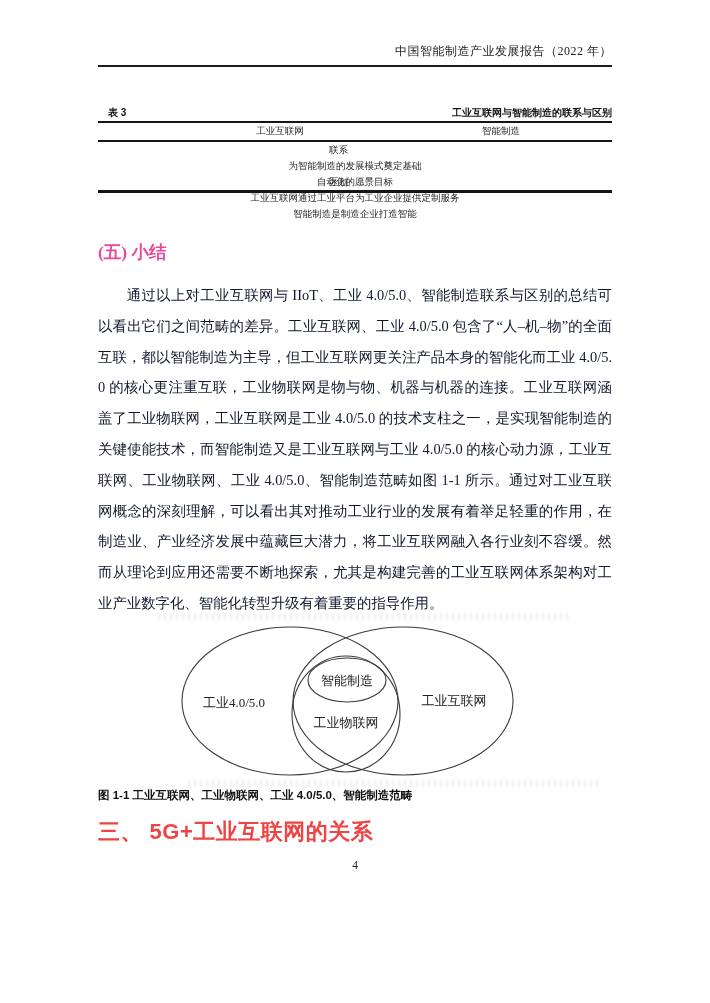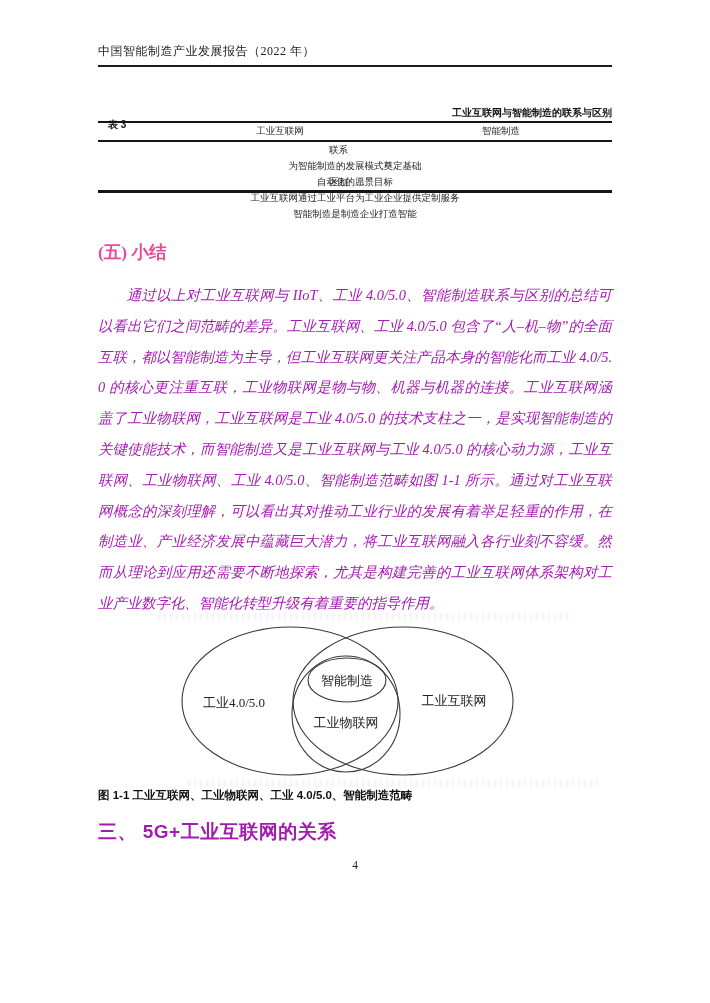--- a/index.html
+++ b/index.html
@@ -6,54 +6,54 @@
   .page{
     width:710px;height:1003px;background:#ffffff;overflow:hidden;
     font-family:"Liberation Serif","DejaVu Serif",serif;color:#1d1d1d;
     position:relative;box-sizing:border-box;
   }
   .content{margin:0 98px;width:514px;}
 
   
   .running-header{
     padding-top:45px;padding-bottom:7px;border-bottom:2px solid #1c1c1c;
-    text-align:left;
+    text-align:right;
   }
   .running-header .header-title{
     font-size:12px;line-height:13px;letter-spacing:.5px;color:#222;
   }
 
   
   .table-block{margin-top:37px;font-family:"Liberation Sans","DejaVu Sans",sans-serif;}
   .tbl-caption{position:relative;height:17px;line-height:17px;font-size:10px;font-weight:bold;color:#111;}
-  .tbl-caption .tbl-label{position:absolute;left:10px;top:12px;}
+  .tbl-caption .tbl-label{position:absolute;left:10px;top:0;}
   .tbl-caption .tbl-title{display:block;text-align:right;}
   .tbl{border-top:2px solid #151515;border-bottom:3px solid #151515;
        font-family:"Liberation Serif","DejaVu Serif",serif;font-size:9.5px;color:#232323;}
   .tbl-row{display:flex;align-items:center;height:16px;line-height:16px;flex-direction:column;}
   .tbl-hrow{border-bottom:2px solid #151515;height:17px;line-height:17px;display:flex;align-items:center;}
   .cl{width:72px;text-align:left;padding-left:10px;box-sizing:border-box;flex:none;}
   .c1{width:220px;text-align:center;flex:none;}
   .c2{width:222px;text-align:center;flex:none;}
   .cspan{width:442px;text-align:center;flex:none;}
 
   
   .h-summary{
     margin:46px 0 0 0;font-size:17.5px;line-height:26px;font-weight:bold;color:#ec4899;
     font-family:"Liberation Serif","DejaVu Serif",serif;
   }
   .h-5g{
-    margin:16px 0 0 0;font-size:19px;line-height:26px;font-weight:bold;color:#a21caf;
+    margin:16px 0 0 0;font-size:22px;line-height:26px;font-weight:bold;color:#ef4444;
     font-family:"Liberation Sans","DejaVu Sans",sans-serif;letter-spacing:.5px;
   }
 
   
   .body-para{
     margin:15px 0 0 0;font-size:14.4px;line-height:30.8px;text-align:justify;
-    text-indent:2em;color:#a21caf;word-break:break-all;font-style:italic;
+    text-indent:2em;color:#0f172a;word-break:break-all;
   }
   .body-para.last{margin-top:17px;}
 
   
   .figure-block{position:relative;height:156px;margin-top:4px;}
   .figure-block svg{display:block;}
   .venn-ellipse{fill:none;stroke:#3a3a3a;stroke-width:1.1;}
   .venn-label{font-family:"Liberation Serif","DejaVu Serif",serif;font-size:13px;fill:#222;}
   .artifact{
     position:absolute;left:60px;right:40px;height:7px;opacity:.55;filter:blur(1px);

